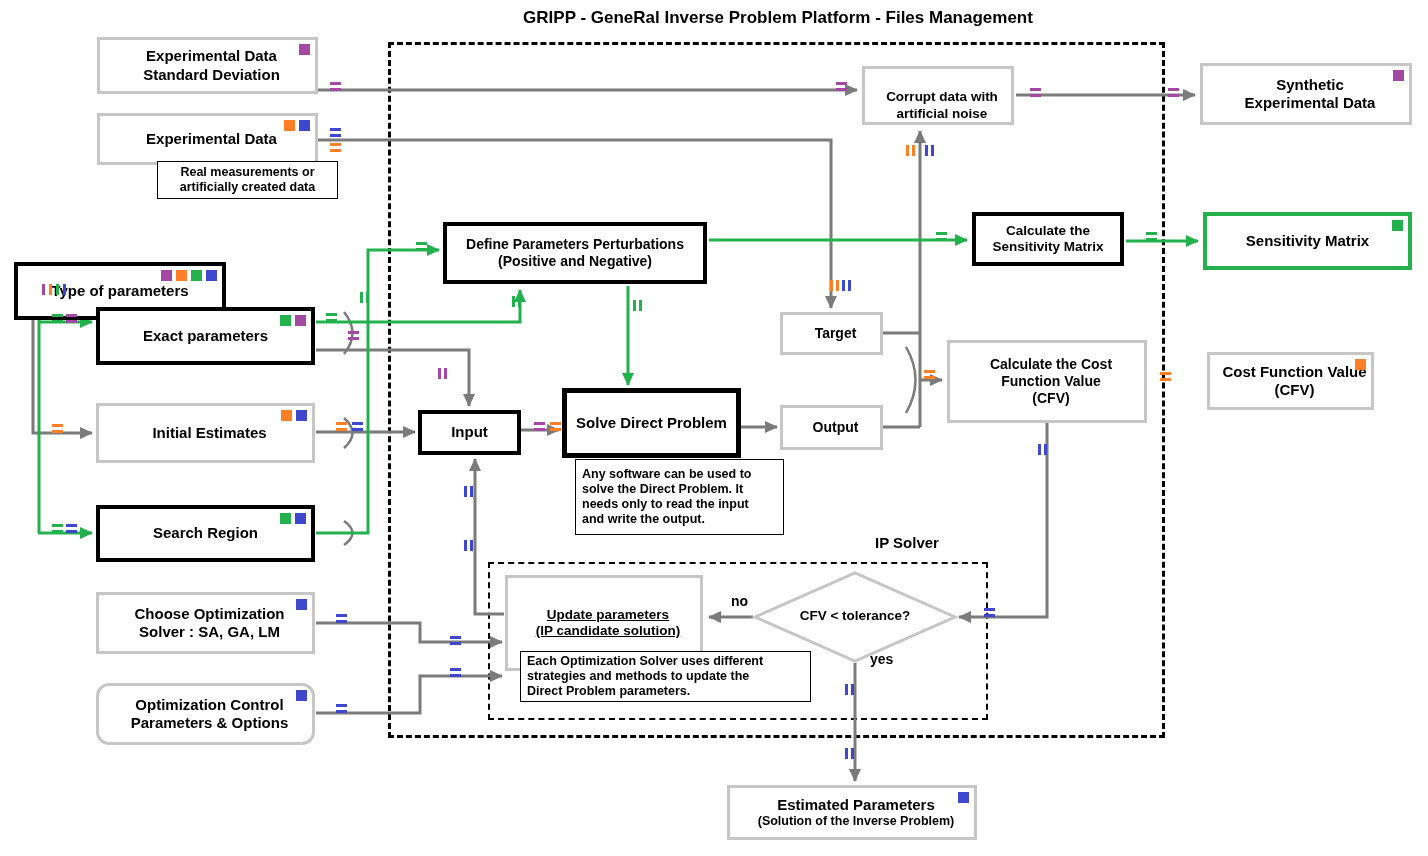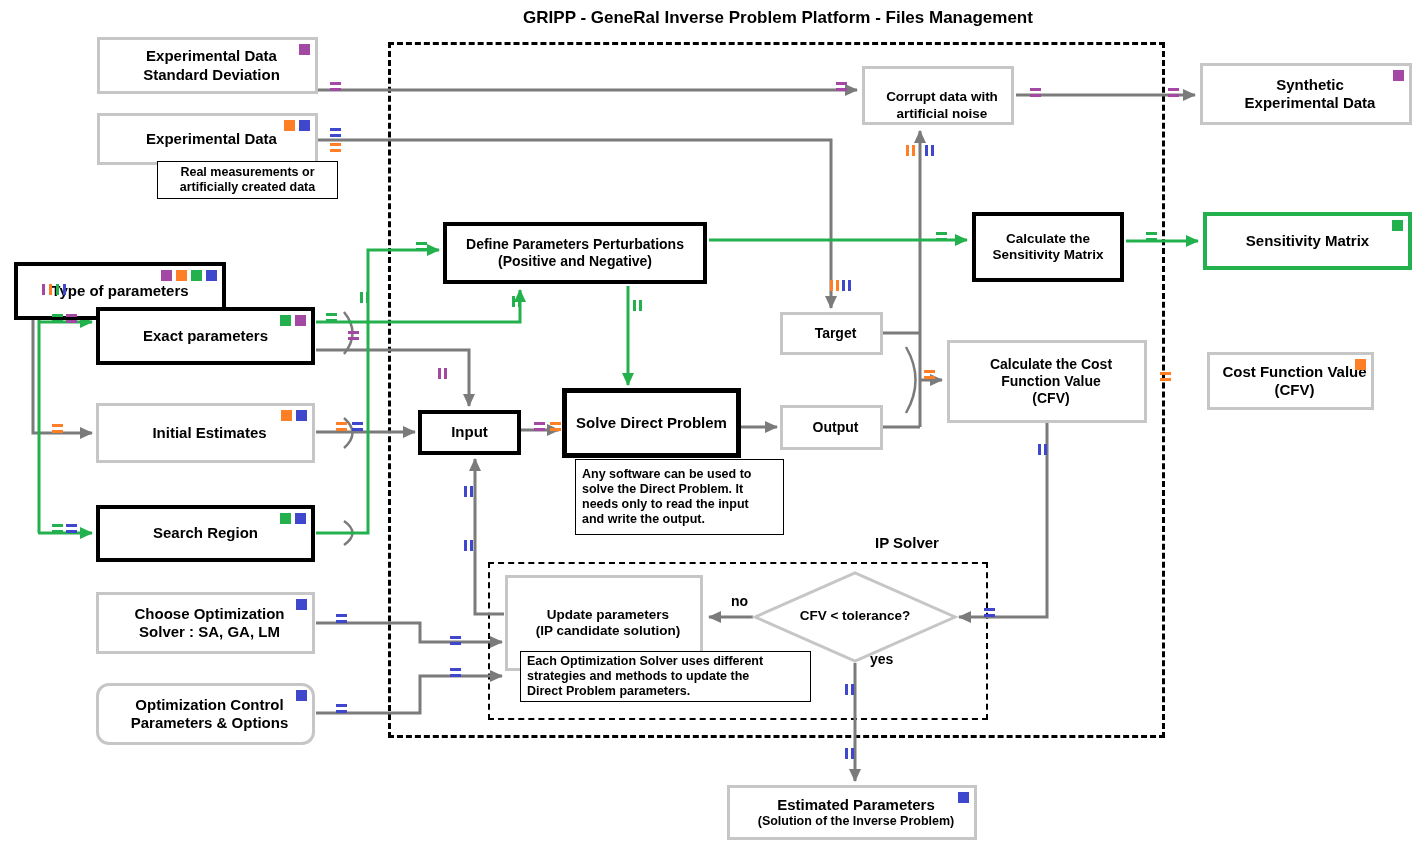--- a/index.html
+++ b/index.html
@@ -329,21 +329,21 @@
   </div>
 
   <div class="box b-gray fs13" style="left:862px;top:66px;width:152px;height:59px;align-items:flex-end;">
     <span class="lbl">Corrupt data with
 artificial noise</span>
   </div>
   <div class="box b-black fs14" style="left:443px;top:222px;width:264px;height:62px;">
     <span class="lbl">Define Parameters Perturbations
 (Positive and Negative)</span>
   </div>
-  <div class="box b-black fs13" style="left:972px;top:212px;width:152px;height:70px;">
+  <div class="box b-black fs13" style="left:972px;top:212px;width:152px;height:54px;">
     <span class="lbl">Calculate the
 Sensitivity Matrix</span>
   </div>
   <div class="box b-gray fs14" style="left:780px;top:312px;width:103px;height:43px;">
     <span class="lbl">Target</span>
   </div>
   <div class="box b-black fs15" style="left:418px;top:410px;width:103px;height:45px;">
     <span class="lbl">Input</span>
   </div>
   <div class="box b-black5 fs15" style="left:562px;top:388px;width:179px;height:70px;">
@@ -356,21 +356,21 @@
 and write the output.</span>
   </div>
   <div class="box b-gray fs14" style="left:780px;top:405px;width:103px;height:45px;">
     <span class="lbl">Output</span>
   </div>
   <div class="box b-gray fs14" style="left:947px;top:340px;width:200px;height:83px;">
     <span class="lbl">Calculate the Cost
 Function Value
 (CFV)</span>
   </div>
-  <div class="box b-gray fs13" style="left:505px;top:575px;width:198px;height:96px;">
+  <div class="box b-gray fs13" style="left:505px;top:575px;width:198px;height:96px;text-decoration:underline;">
     <span class="lbl">Update parameters
 (IP candidate solution)</span>
   </div>
   <div class="box b-thin fs12 left" style="left:520px;top:651px;width:291px;height:51px;">
     <span class="lbl">Each Optimization Solver uses different
 strategies and methods to update the
 Direct Problem parameters.</span>
   </div>
 
   <div class="freelabel fs13" style="left:765px;top:608px;width:180px;text-align:center;">CFV &lt; tolerance?</div>

